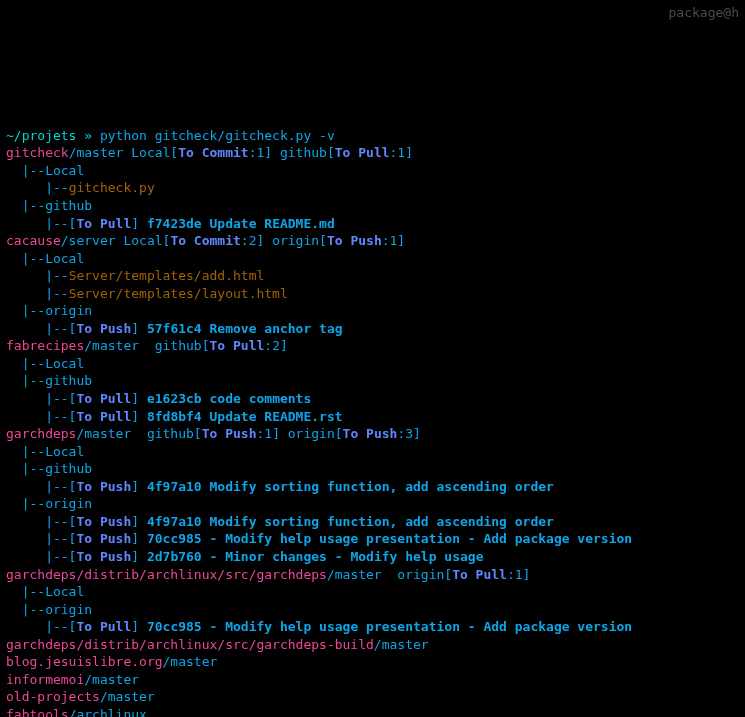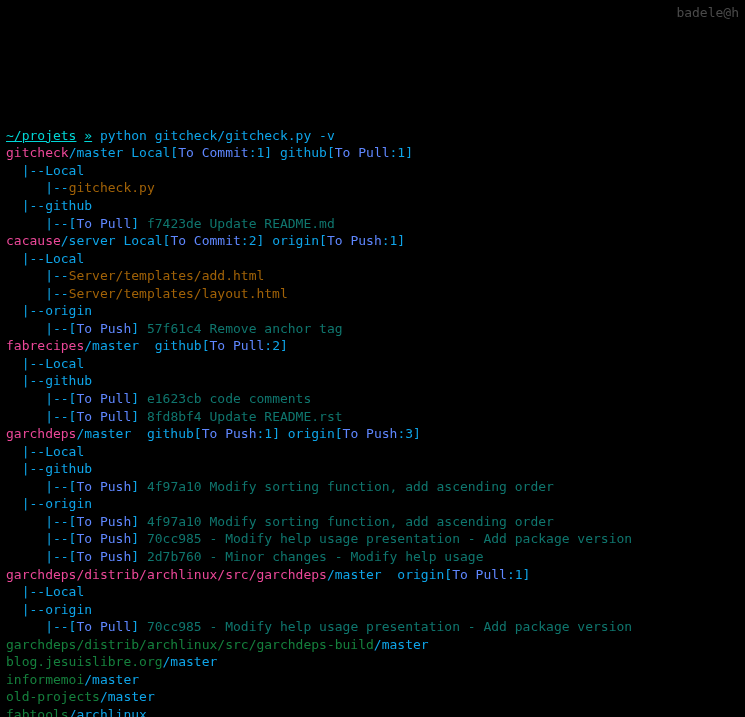--- a/index.html
+++ b/index.html
@@ -9,34 +9,34 @@
   font-family: "Consolas", "Menlo", "DejaVu Sans Mono", monospace;
   font-size: 13px;
   line-height: 1.35;
   padding: 4px 6px;
   width: 745px;
   height: 717px;
   overflow: hidden;
   white-space: pre;
 }
 .ln { display: block; }
-.cyan    { color: #00d7d7; text-decoration: underline; }
+.cyan    { color: #00d7d7; }
 .white   { color: #0ea5e9; }
 .magenta { color: #ec4899; }
-.blue    { color: #5f87ff; }
-.yellow  { color: #0f766e; }
+.blue    { color: #5f87ff; font-weight: bold; }
+.yellow  { color: #0ea5e9; font-weight: bold; }
 .orange  { color: #a16207; }
-.green   { color: #15803d; }
+.green   { color: #ec4899; }
 .userhost { color: #4a4a4a; position: absolute; right: 6px; top: 4px; }
 </style>
 </head>
 <body>
 
 
 
-<span class="userhost">badele@h</span>
+<span class="userhost">package@h</span>
 
 <div>
 <span class="ln"><span class="cyan">~/projets</span> <span class="cyan">»</span> <span class="white">python gitcheck/gitcheck.py -v</span></span><div id="lines"><span class="ln"><span class="magenta">gitcheck</span><span class="white">/master Local[</span><span class="blue">To Commit</span><span class="white">:1] github[</span><span class="blue">To Pull</span><span class="white">:1]</span></span><span class="ln"><span class="white">  |--Local</span></span><span class="ln"><span class="white">     |--</span><span class="orange">gitcheck.py</span></span><span class="ln"><span class="white">  |--github</span></span><span class="ln"><span class="white">     |--[</span><span class="blue">To Pull</span><span class="white">] </span><span class="yellow">f7423de Update README.md</span></span><span class="ln"><span class="magenta">cacause</span><span class="white">/server Local[</span><span class="blue">To Commit</span><span class="white">:2] origin[</span><span class="blue">To Push</span><span class="white">:1]</span></span><span class="ln"><span class="white">  |--Local</span></span><span class="ln"><span class="white">     |--</span><span class="orange">Server/templates/add.html</span></span><span class="ln"><span class="white">     |--</span><span class="orange">Server/templates/layout.html</span></span><span class="ln"><span class="white">  |--origin</span></span><span class="ln"><span class="white">     |--[</span><span class="blue">To Push</span><span class="white">] </span><span class="yellow">57f61c4 Remove anchor tag</span></span><span class="ln"><span class="magenta">fabrecipes</span><span class="white">/master  github[</span><span class="blue">To Pull</span><span class="white">:2]</span></span><span class="ln"><span class="white">  |--Local</span></span><span class="ln"><span class="white">  |--github</span></span><span class="ln"><span class="white">     |--[</span><span class="blue">To Pull</span><span class="white">] </span><span class="yellow">e1623cb code comments</span></span><span class="ln"><span class="white">     |--[</span><span class="blue">To Pull</span><span class="white">] </span><span class="yellow">8fd8bf4 Update README.rst</span></span><span class="ln"><span class="magenta">garchdeps</span><span class="white">/master  github[</span><span class="blue">To Push</span><span class="white">:1] origin[</span><span class="blue">To Push</span><span class="white">:3]</span></span><span class="ln"><span class="white">  |--Local</span></span><span class="ln"><span class="white">  |--github</span></span><span class="ln"><span class="white">     |--[</span><span class="blue">To Push</span><span class="white">] </span><span class="yellow">4f97a10 Modify sorting function, add ascending order</span></span><span class="ln"><span class="white">  |--origin</span></span><span class="ln"><span class="white">     |--[</span><span class="blue">To Push</span><span class="white">] </span><span class="yellow">4f97a10 Modify sorting function, add ascending order</span></span><span class="ln"><span class="white">     |--[</span><span class="blue">To Push</span><span class="white">] </span><span class="yellow">70cc985 - Modify help usage presentation - Add package version</span></span><span class="ln"><span class="white">     |--[</span><span class="blue">To Push</span><span class="white">] </span><span class="yellow">2d7b760 - Minor changes - Modify help usage</span></span><span class="ln"><span class="magenta">garchdeps/distrib/archlinux/src/garchdeps</span><span class="white">/master  origin[</span><span class="blue">To Pull</span><span class="white">:1]</span></span><span class="ln"><span class="white">  |--Local</span></span><span class="ln"><span class="white">  |--origin</span></span><span class="ln"><span class="white">     |--[</span><span class="blue">To Pull</span><span class="white">] </span><span class="yellow">70cc985 - Modify help usage presentation - Add package version</span></span><span class="ln"><span class="green">garchdeps/distrib/archlinux/src/garchdeps-build</span><span class="white">/master</span></span><span class="ln"><span class="green">blog.jesuislibre.org</span><span class="white">/master</span></span><span class="ln"><span class="green">informemoi</span><span class="white">/master</span></span><span class="ln"><span class="green">old-projects</span><span class="white">/master</span></span><span class="ln"><span class="green">fabtools</span><span class="white">/archlinux</span></span></div>
 </div>
 
 
 
 
 </body></html>

